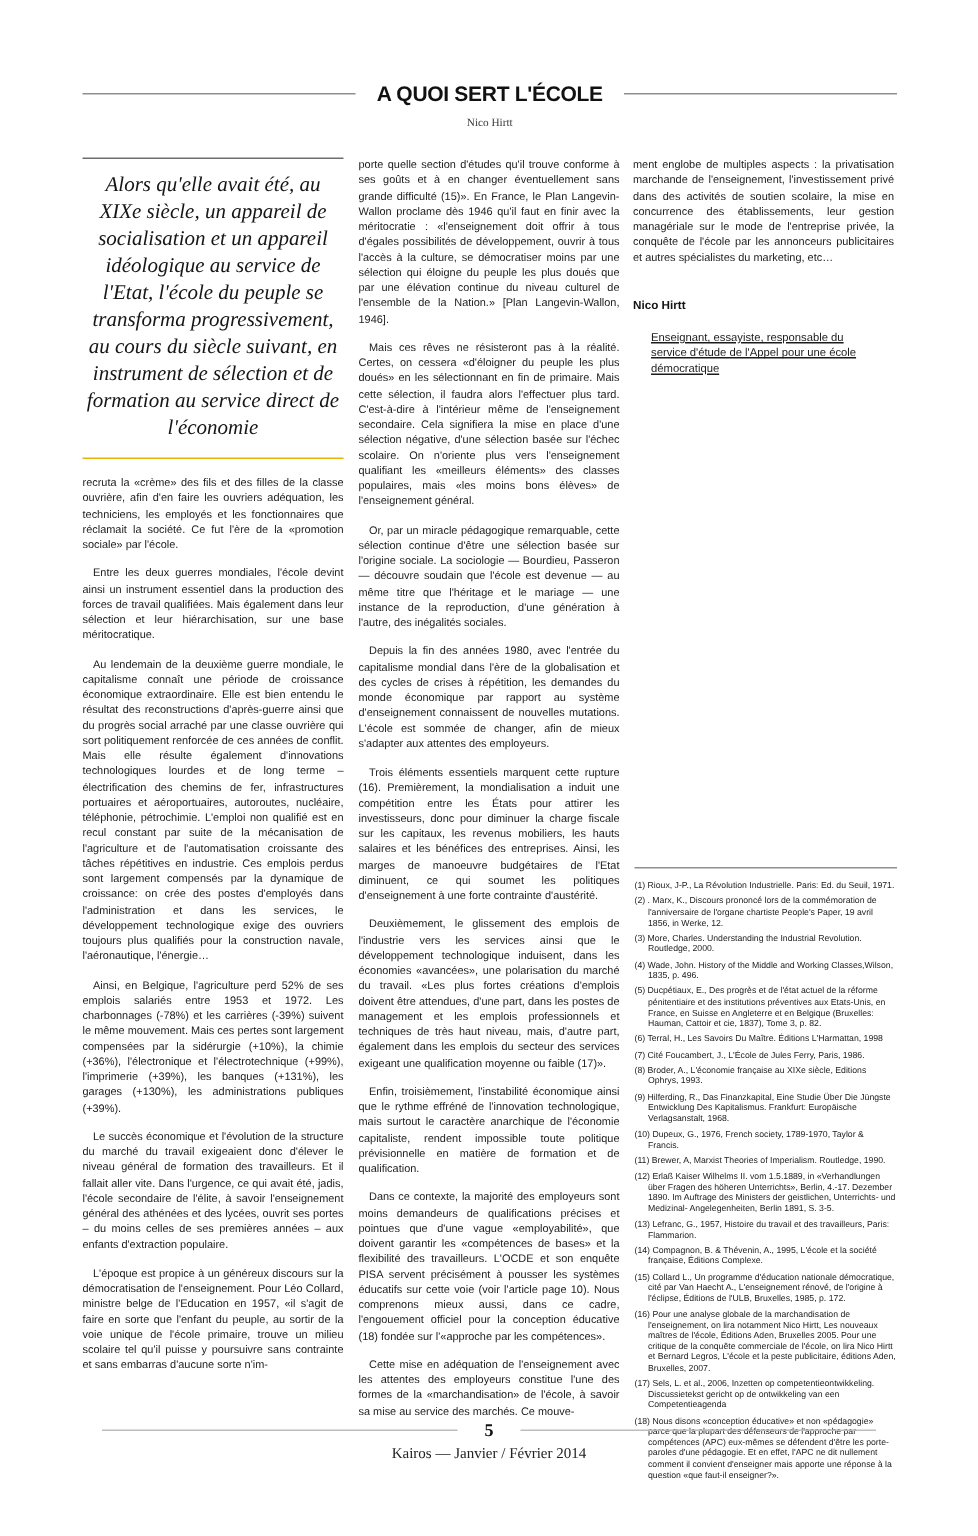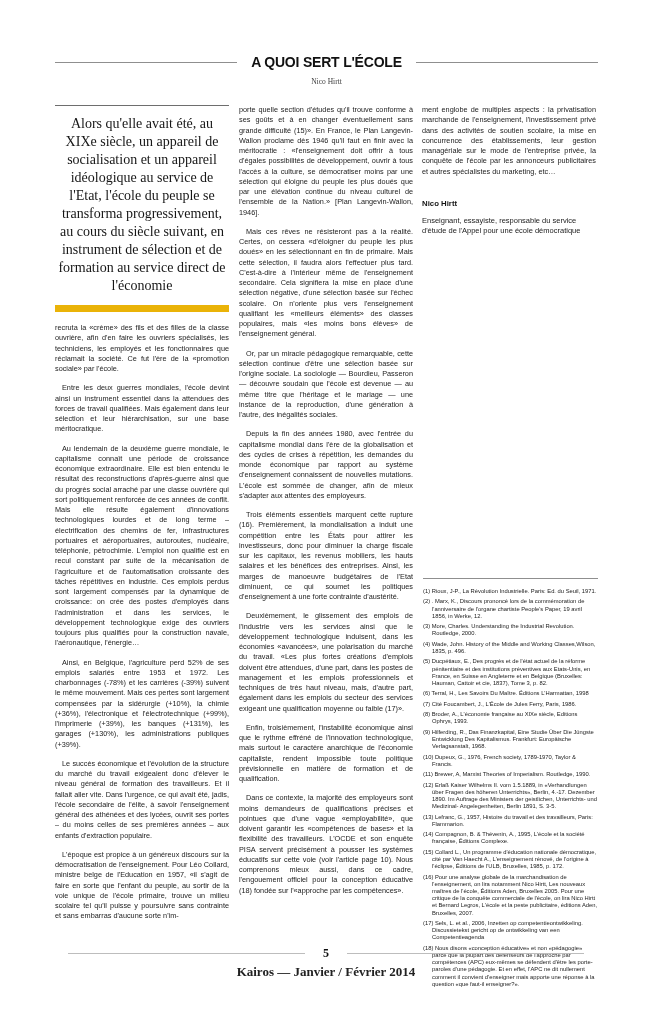--- a/index.html
+++ b/index.html
@@ -59,45 +59,47 @@
     font-size: 11.5px;
     line-height: 13.5px;
     font-weight: 700;
     letter-spacing: -0.2px;
     color: #111;
   }
 
   
   .pullquote {
     border-top: 1px solid #6e6e6e;
-    border-bottom: 7px solid #eab308;
+    border-bottom: 1px solid #eab308;
     padding: 9px 2px 10px 2px;
     margin-bottom: 11px;
+    font-style: italic;
   }
   .pq-text {
     font-family: "Liberation Serif", serif;
     font-size: 14px;
     line-height: 18px;
     text-align: center;
     color: #161616;
   }
 
   
   .author-block { margin-top: 22px; }
   .author-name {
     font-size: 7.8px;
     font-weight: 700;
     margin: 0 0 8px 0;
     color: #141414;
   }
   .author-bio {
     font-size: 7.5px;
     line-height: 10.5px;
-    margin: 0;
+    margin: 12px;
     color: #1c1c1c;
+    text-decoration: underline;
   }
 
   
   .footnotes-block { position: absolute; left: 423px; top: 578px; width: 175px; }
   .fn-rule { height: 1px; background: #8f8f8f; margin-bottom: 9px; }
   .footnote {
     font-size: 5.8px;
     line-height: 7.2px;
     margin: 0 0 3.2px 0;
     padding-left: 9px;
@@ -112,60 +114,60 @@
   .folio {
     font-family: "Liberation Serif", serif;
     font-size: 12px;
     font-weight: 700;
     color: #111;
   }
   .journal-line {
     margin-top: 3px;
     text-align: center;
     font-family: "Liberation Serif", serif;
-    font-size: 13px;
+    font-size: 10px;
     color: #222;
-    font-weight: bold;
   }
 </style>
 </head>
 <body>
 
 <div class="page">
 
   <header class="masthead">
     <div class="title-row">
       <span class="rule"></span>
       <h1 class="article-title">A QUOI SERT L'ÉCOLE</h1>
       <span class="rule"></span>
     </div>
     <div class="byline">Nico Hirtt</div>
   </header>
 
   <section class="col col-left">
     <div class="pullquote">
       <div class="pq-text">Alors qu'elle avait été, au XIXe siècle, un appareil  de socialisation et un appareil idéologique au service de l'Etat, l'école du peuple se transforma progressivement, au cours du siècle suivant, en instrument de sélection et de formation au service direct de l'économie</div>
     </div>
-    <p class="body no-indent">recruta la «crème» des fils et des filles de la classe ouvrière, afin d'en faire les ouvriers spécialisés, les techniciens, les employés et les fonctionnaires que réclamait la société. Ce fut l'ère de la «promotion sociale» par l'école.</p>
-    <p class="body">Entre les deux guerres mondiales, l'école devint ainsi un instrument essentiel dans la attendues des forces de travail qualifiées. Mais également dans leur sélection et leur hiérarchisation, sur une base méritocratique.</p>
+    <p class="body no-indent">recruta la «crème» des fils et des filles de la classe ouvrière, afin d'en faire les ouvriers adéquation, les techniciens, les employés et les fonctionnaires que réclamait la société. Ce fut l'ère de la «promotion sociale» par l'école.</p>
+    <p class="body">Entre les deux guerres mondiales, l'école devint ainsi un instrument essentiel dans la production des forces de travail qualifiées. Mais également dans leur sélection et leur hiérarchisation, sur une base méritocratique.</p>
     <p class="body">Au lendemain de la deuxième guerre mondiale, le capitalisme connaît une période de croissance économique extraordinaire. Elle est bien entendu le résultat des reconstructions d'après-guerre ainsi que du progrès social arraché par une classe ouvrière qui sort politiquement renforcée de ces années de conflit. Mais elle résulte également d'innovations technologiques lourdes et de long terme – électrification des chemins de fer, infrastructures portuaires et aéroportuaires, autoroutes, nucléaire, téléphonie, pétrochimie. L'emploi non qualifié est en recul constant par suite de la mécanisation de l'agriculture et de l'automatisation croissante des tâches répétitives en industrie. Ces emplois perdus sont largement compensés par la dynamique de croissance: on crée des postes d'employés dans l'administration et dans les services, le développement technologique exige des ouvriers toujours plus qualifiés pour la construction navale, l'aéronautique, l'énergie…</p>
     <p class="body">Ainsi, en Belgique, l'agriculture perd 52% de ses emplois salariés entre 1953 et 1972. Les charbonnages (-78%) et les carrières (-39%) suivent le même mouvement. Mais ces pertes sont largement compensées par la sidérurgie (+10%), la chimie (+36%), l'électronique et l'électrotechnique (+99%), l'imprimerie (+39%), les banques (+131%), les garages (+130%), les administrations publiques (+39%).</p>
     <p class="body">Le succès économique et l'évolution de la structure du marché du travail exigeaient donc d'élever le niveau général de formation des travailleurs. Et il fallait aller vite. Dans l'urgence, ce qui avait été, jadis, l'école secondaire de l'élite, à savoir l'enseignement général des athénées et des lycées, ouvrit ses portes – du moins celles de ses premières années – aux enfants d'extraction populaire.</p>
     <p class="body">L'époque est propice à un généreux discours sur la démocratisation de l'enseignement. Pour Léo Collard, ministre belge de l'Education en 1957, «il s'agit de faire en sorte que l'enfant du peuple, au sortir de la voie unique de l'école primaire, trouve un milieu scolaire tel qu'il puisse y poursuivre sans contrainte et sans embarras d'aucune sorte n'im-</p>
   </section>
 
   <section class="col col-middle">
     <p class="body no-indent">porte quelle section d'études qu'il trouve conforme à ses goûts et à en changer éventuellement sans grande difficulté (15)». En France, le Plan Langevin-Wallon proclame dès 1946 qu'il faut en finir avec la méritocratie : «l'enseignement doit offrir à tous d'égales possibilités de développement, ouvrir à tous l'accès à la culture, se démocratiser moins par une sélection qui éloigne du peuple les plus doués que par une élévation continue du niveau culturel de l'ensemble de la Nation.» [Plan Langevin-Wallon, 1946].</p>
     <p class="body">Mais ces rêves ne résisteront pas à la réalité. Certes, on cessera «d'éloigner du peuple les plus doués» en les sélectionnant en fin de primaire. Mais cette sélection, il faudra alors l'effectuer plus tard. C'est-à-dire à l'intérieur même de l'enseignement secondaire. Cela signifiera la mise en place d'une sélection négative, d'une sélection basée sur l'échec scolaire. On n'oriente plus vers l'enseignement qualifiant les «meilleurs éléments» des classes populaires, mais «les moins bons élèves» de l'enseignement général.</p>
     <p class="body">Or, par un miracle pédagogique remarquable, cette sélection continue d'être une sélection basée sur l'origine sociale. La sociologie — Bourdieu, Passeron — découvre soudain que l'école est devenue — au même titre que l'héritage et le mariage — une instance de la reproduction, d'une génération à l'autre, des inégalités sociales.</p>
     <p class="body">Depuis la fin des années 1980, avec l'entrée du capitalisme mondial dans l'ère de la globalisation et des cycles de crises à répétition, les demandes du monde économique par rapport au système d'enseignement connaissent de nouvelles mutations. L'école est sommée de changer, afin de mieux s'adapter aux attentes des employeurs.</p>
     <p class="body">Trois éléments essentiels marquent cette rupture (16). Premièrement, la mondialisation a induit une compétition entre les États pour attirer les investisseurs, donc pour diminuer la charge fiscale sur les capitaux, les revenus mobiliers, les hauts salaires et les bénéfices des entreprises. Ainsi, les marges de manoeuvre budgétaires de l'Etat diminuent, ce qui soumet les politiques d'enseignement à une forte contrainte d'austérité.</p>
     <p class="body">Deuxièmement, le glissement des emplois de l'industrie vers les services ainsi que le développement technologique induisent, dans les économies «avancées», une polarisation du marché du travail. «Les plus fortes créations d'emplois doivent être attendues, d'une part, dans les postes de management et les emplois professionnels et techniques de très haut niveau, mais, d'autre part, également dans les emplois du secteur des services exigeant une qualification moyenne ou faible (17)».</p>
     <p class="body">Enfin, troisièmement, l'instabilité économique ainsi que le rythme effréné de l'innovation technologique, mais surtout le caractère anarchique de l'économie capitaliste, rendent impossible toute politique prévisionnelle en matière de formation et de qualification.</p>
     <p class="body">Dans ce contexte, la majorité des employeurs sont moins demandeurs de qualifications précises et pointues que d'une vague «employabilité», que doivent garantir les «compétences de bases» et la flexibilité des travailleurs. L'OCDE et son enquête PISA servent précisément à pousser les systèmes éducatifs sur cette voie (voir l'article page 10). Nous comprenons mieux aussi, dans ce cadre, l'engouement officiel pour la conception éducative (18) fondée sur l'«approche par les compétences».</p>
+    <p class="body">Cette mise en adéquation de l'enseignement avec les attentes des employeurs constitue l'une des formes de la «marchandisation» de l'école, à savoir sa mise au service des marchés. Ce mouve-</p>
   </section>
 
   <section class="col col-right">
     <p class="body no-indent">ment  englobe de multiples aspects : la privatisation marchande de l'enseignement, l'investissement privé dans des activités de soutien scolaire, la mise en concurrence des établissements, leur gestion managériale sur le mode de l'entreprise privée, la conquête de l'école par les annonceurs publicitaires et autres spécialistes du marketing, etc…</p>
     <div class="author-block">
       <p class="author-name">Nico Hirtt</p>
       <p class="author-bio">Enseignant, essayiste, responsable du service d'étude de l'Appel pour une école démocratique</p>
     </div>
   </section>
 

